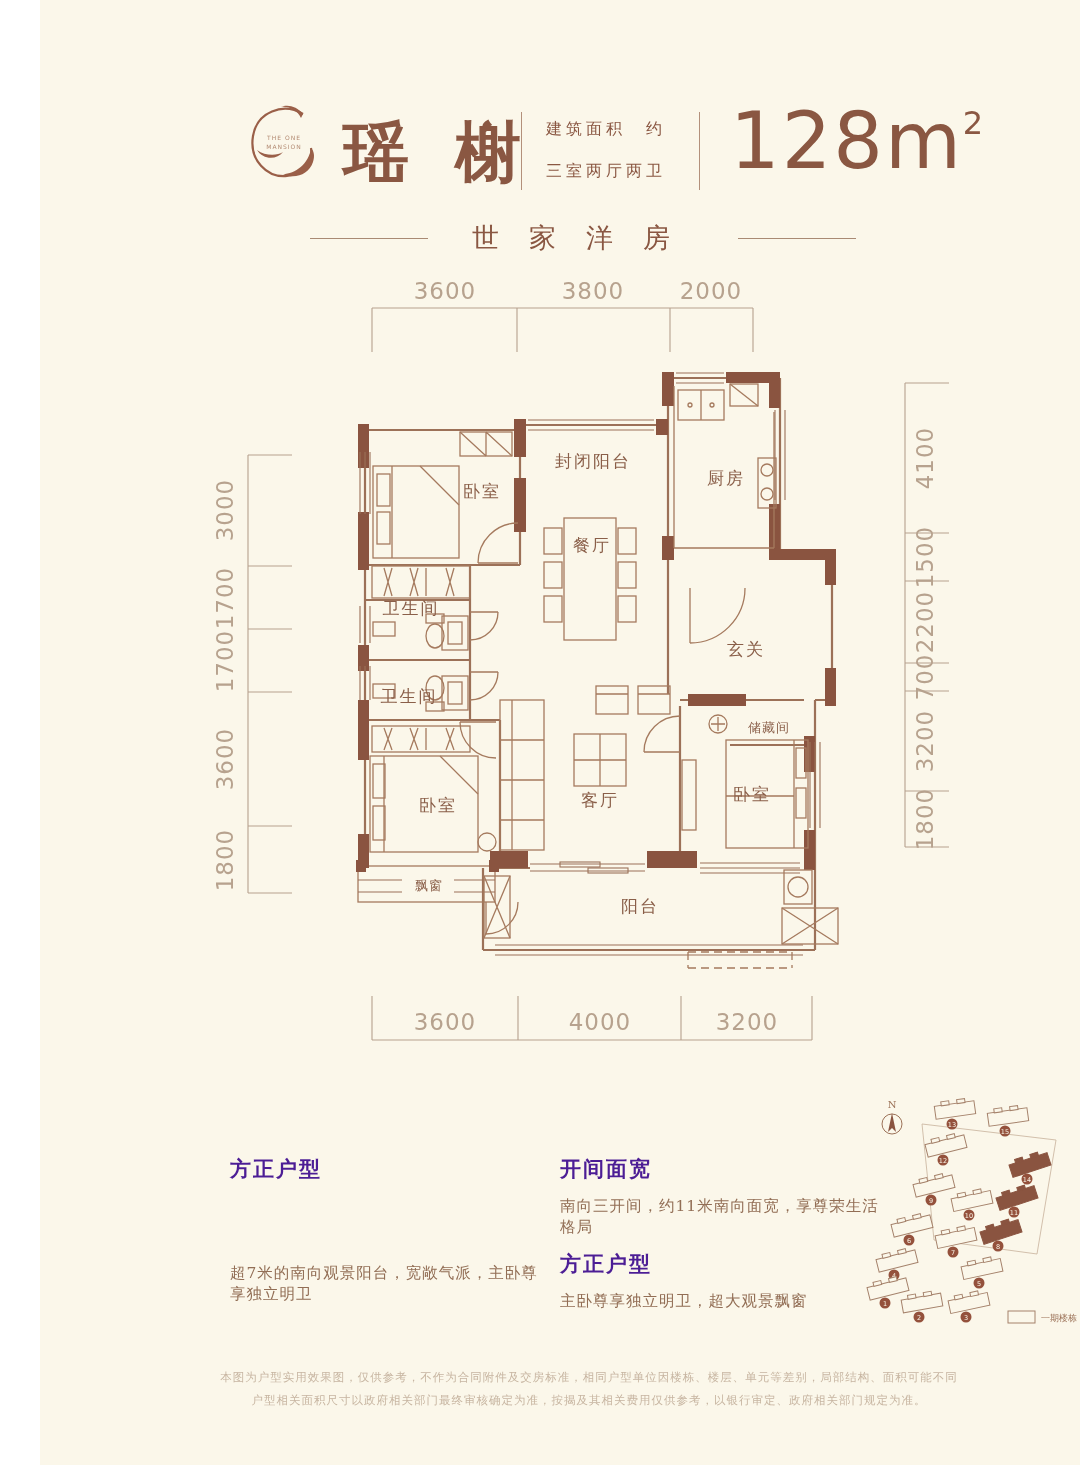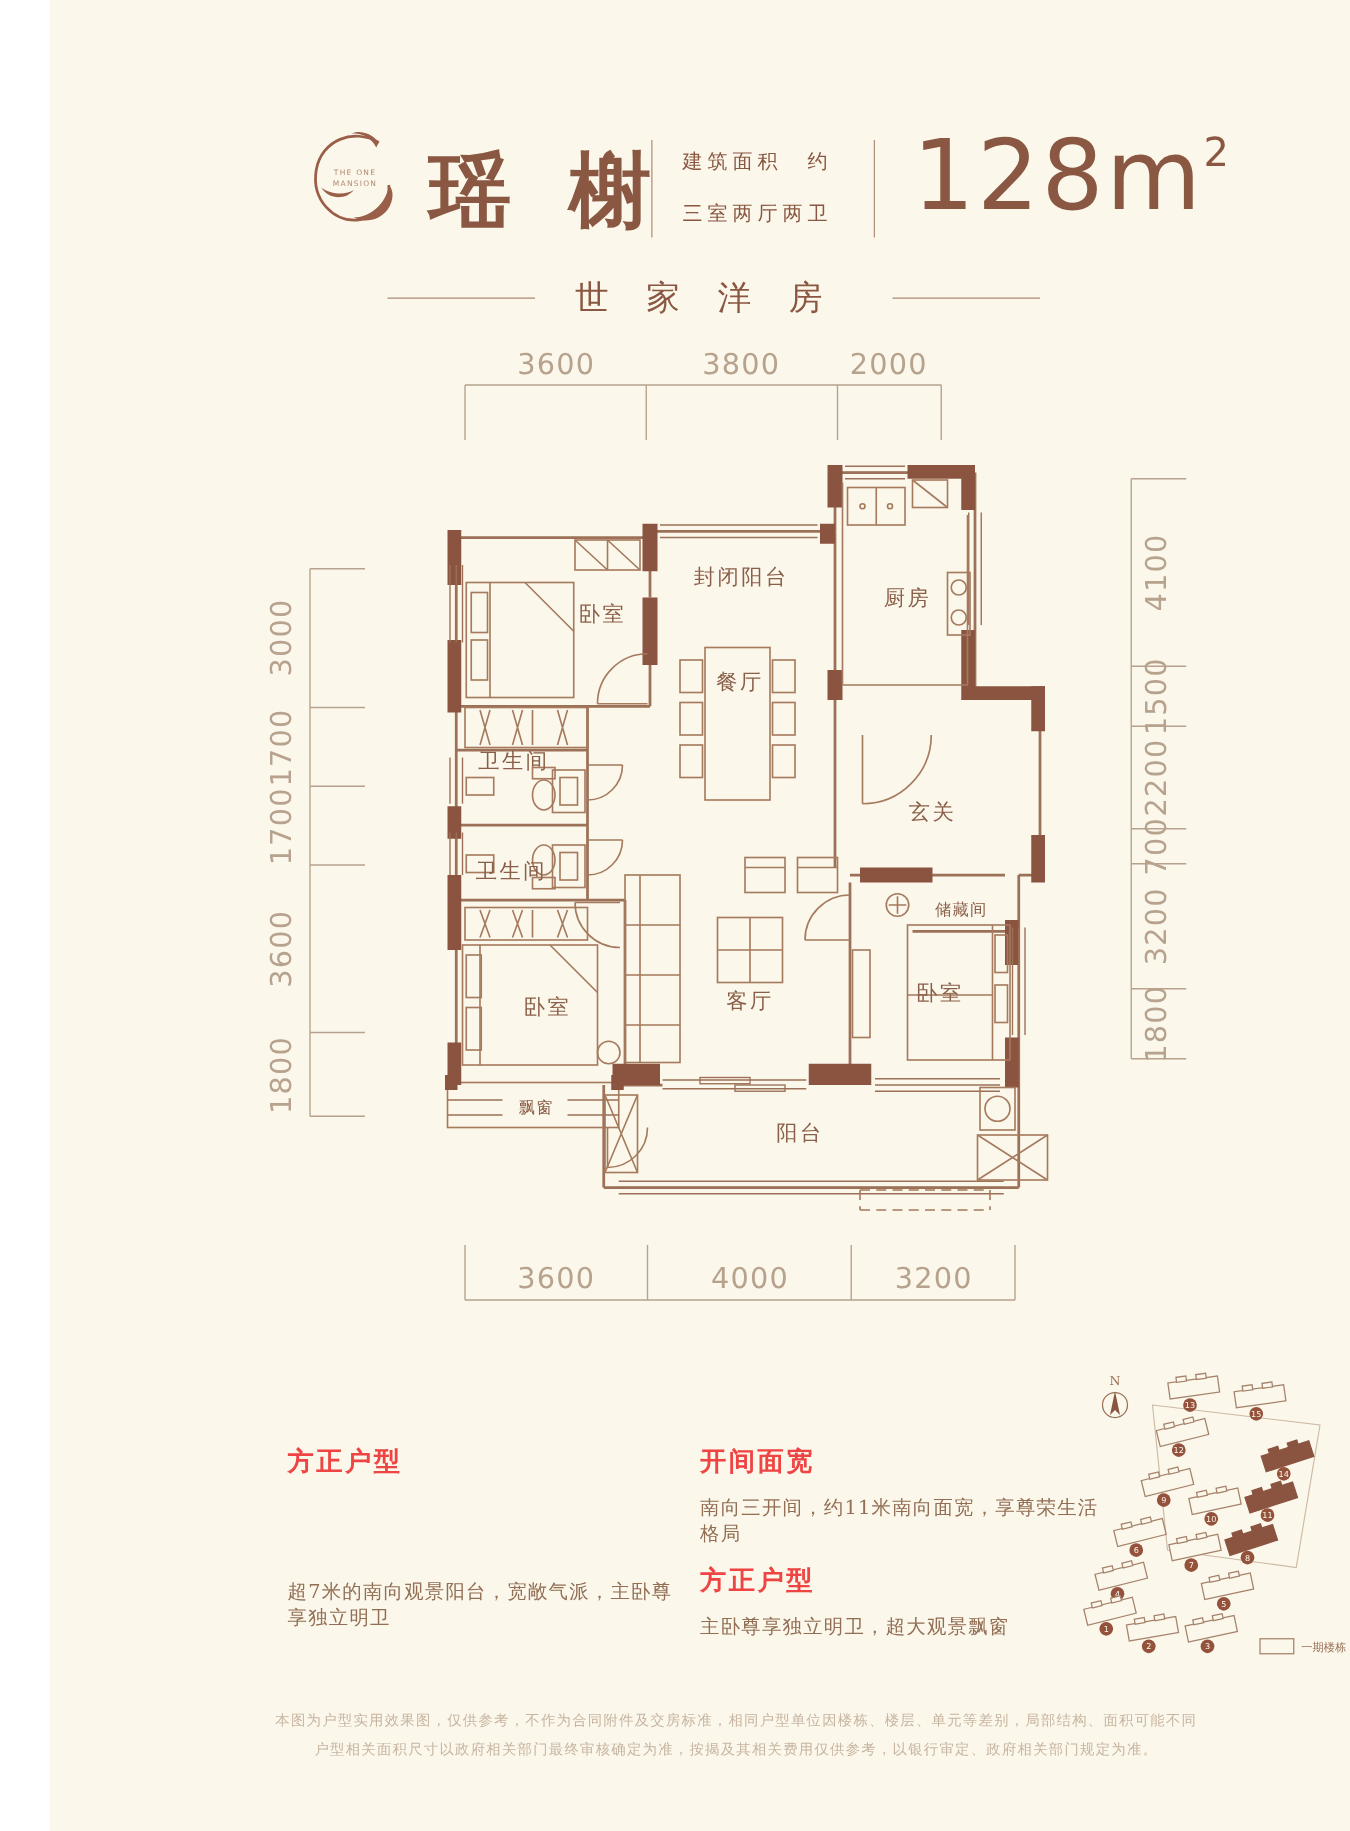--- a/index.html
+++ b/index.html
@@ -6,37 +6,37 @@
   .page{position:relative;width:1080px;height:1465px;background:#fbf7ea;overflow:hidden;
         font-family:"DejaVu Serif","Liberation Serif",serif;color:#8a5742;margin-left:40px;}
   .abs{position:absolute;}
   
   .title{font-size:66px;letter-spacing:46px;font-weight:600;color:#8a5742;white-space:nowrap;}
   .vdiv{width:1px;background:#b3907b;}
   .spec{font-size:16px;letter-spacing:4px;color:#8a5742;line-height:42px;white-space:nowrap;}
   .area{font-size:78px;font-weight:400;color:#8a5742;font-family:"DejaVu Sans","Liberation Sans",sans-serif;
         letter-spacing:2px;white-space:nowrap;}
   .area sup{font-size:32px;vertical-align:34px;}
-  .subrow{display:flex;align-items:center;gap:26px;}
+  .subrow{display:flex;align-items:center;gap:38px;}
   .subrow .hline{height:1px;background:#a98a74;width:118px;}
   .subtitle{font-size:27px;letter-spacing:30px;color:#8a5742;white-space:nowrap;text-indent:6px;}
   
   .wall{stroke:#9c7158;stroke-width:2.2;fill:none;}
   .thin{stroke:#a57a5e;stroke-width:1.3;fill:none;}
   .furn{stroke:#a57a5e;stroke-width:1.3;fill:none;}
   .pier{fill:#8a5440;stroke:none;}
   .win{stroke:#9c7158;stroke-width:1.1;fill:none;}
   .dimline{stroke:#b7a28e;stroke-width:1.1;fill:none;}
   .dimtxt{font-family:"DejaVu Sans","Liberation Sans",sans-serif;font-size:23px;fill:#b7a28e;
           text-anchor:middle;letter-spacing:1px;}
   .rlabel{font-family:"DejaVu Serif","Liberation Serif",serif;font-size:17px;fill:#8a5f49;
           letter-spacing:2px;text-anchor:middle;}
   .rlabel.small{font-size:13px;letter-spacing:1px;}
   
-  .feature h3{margin:0;font-size:21px;letter-spacing:2px;color:#ef4444;font-weight:700;}
+  .feature h3{margin:0;font-size:21px;letter-spacing:2px;color:#4c1d95;font-weight:700;}
   .feature p{margin:13px 0 0 0;font-size:15.5px;letter-spacing:1px;color:#926e55;}
   
   .bldg{fill:#fbf7ea;stroke:#a5826b;stroke-width:1;}
   .bldg.filled{fill:#8a5440;stroke:#8a5440;}
   .bdot{fill:#94513c;}
   .bnum{fill:#fbf7ea;font-family:"DejaVu Sans","Liberation Sans",sans-serif;font-size:6.5px;
         text-anchor:middle;}
   .smline{stroke:#cdb9a4;stroke-width:0.9;fill:none;}
   .smtxt{font-family:"DejaVu Serif","Liberation Serif",serif;fill:#9b7157;}
   

